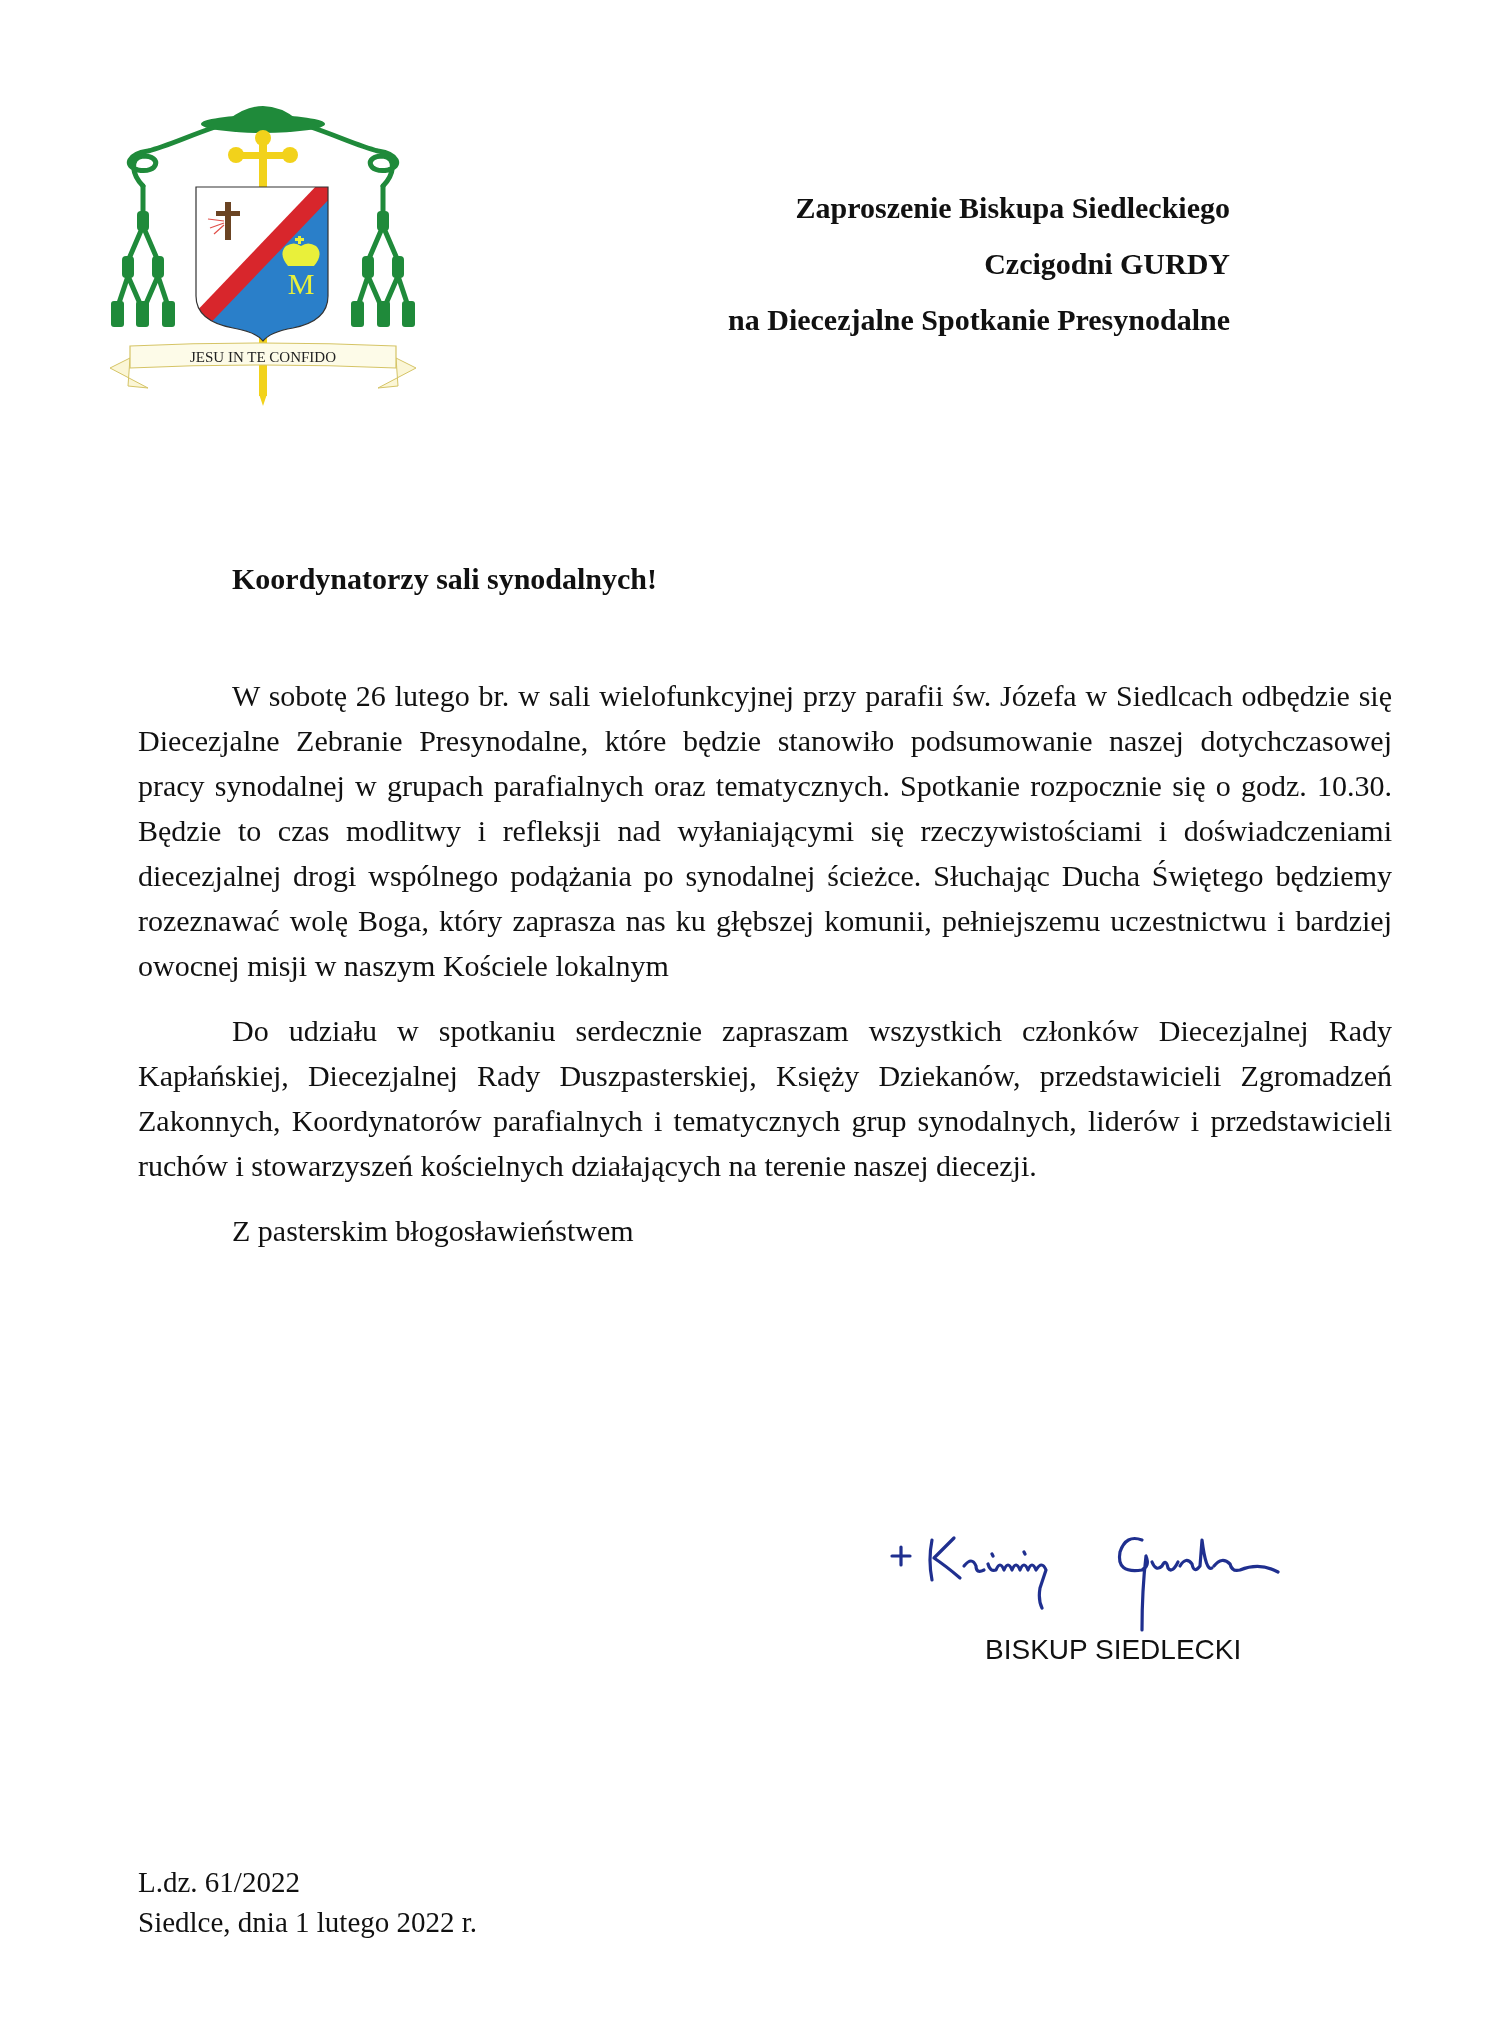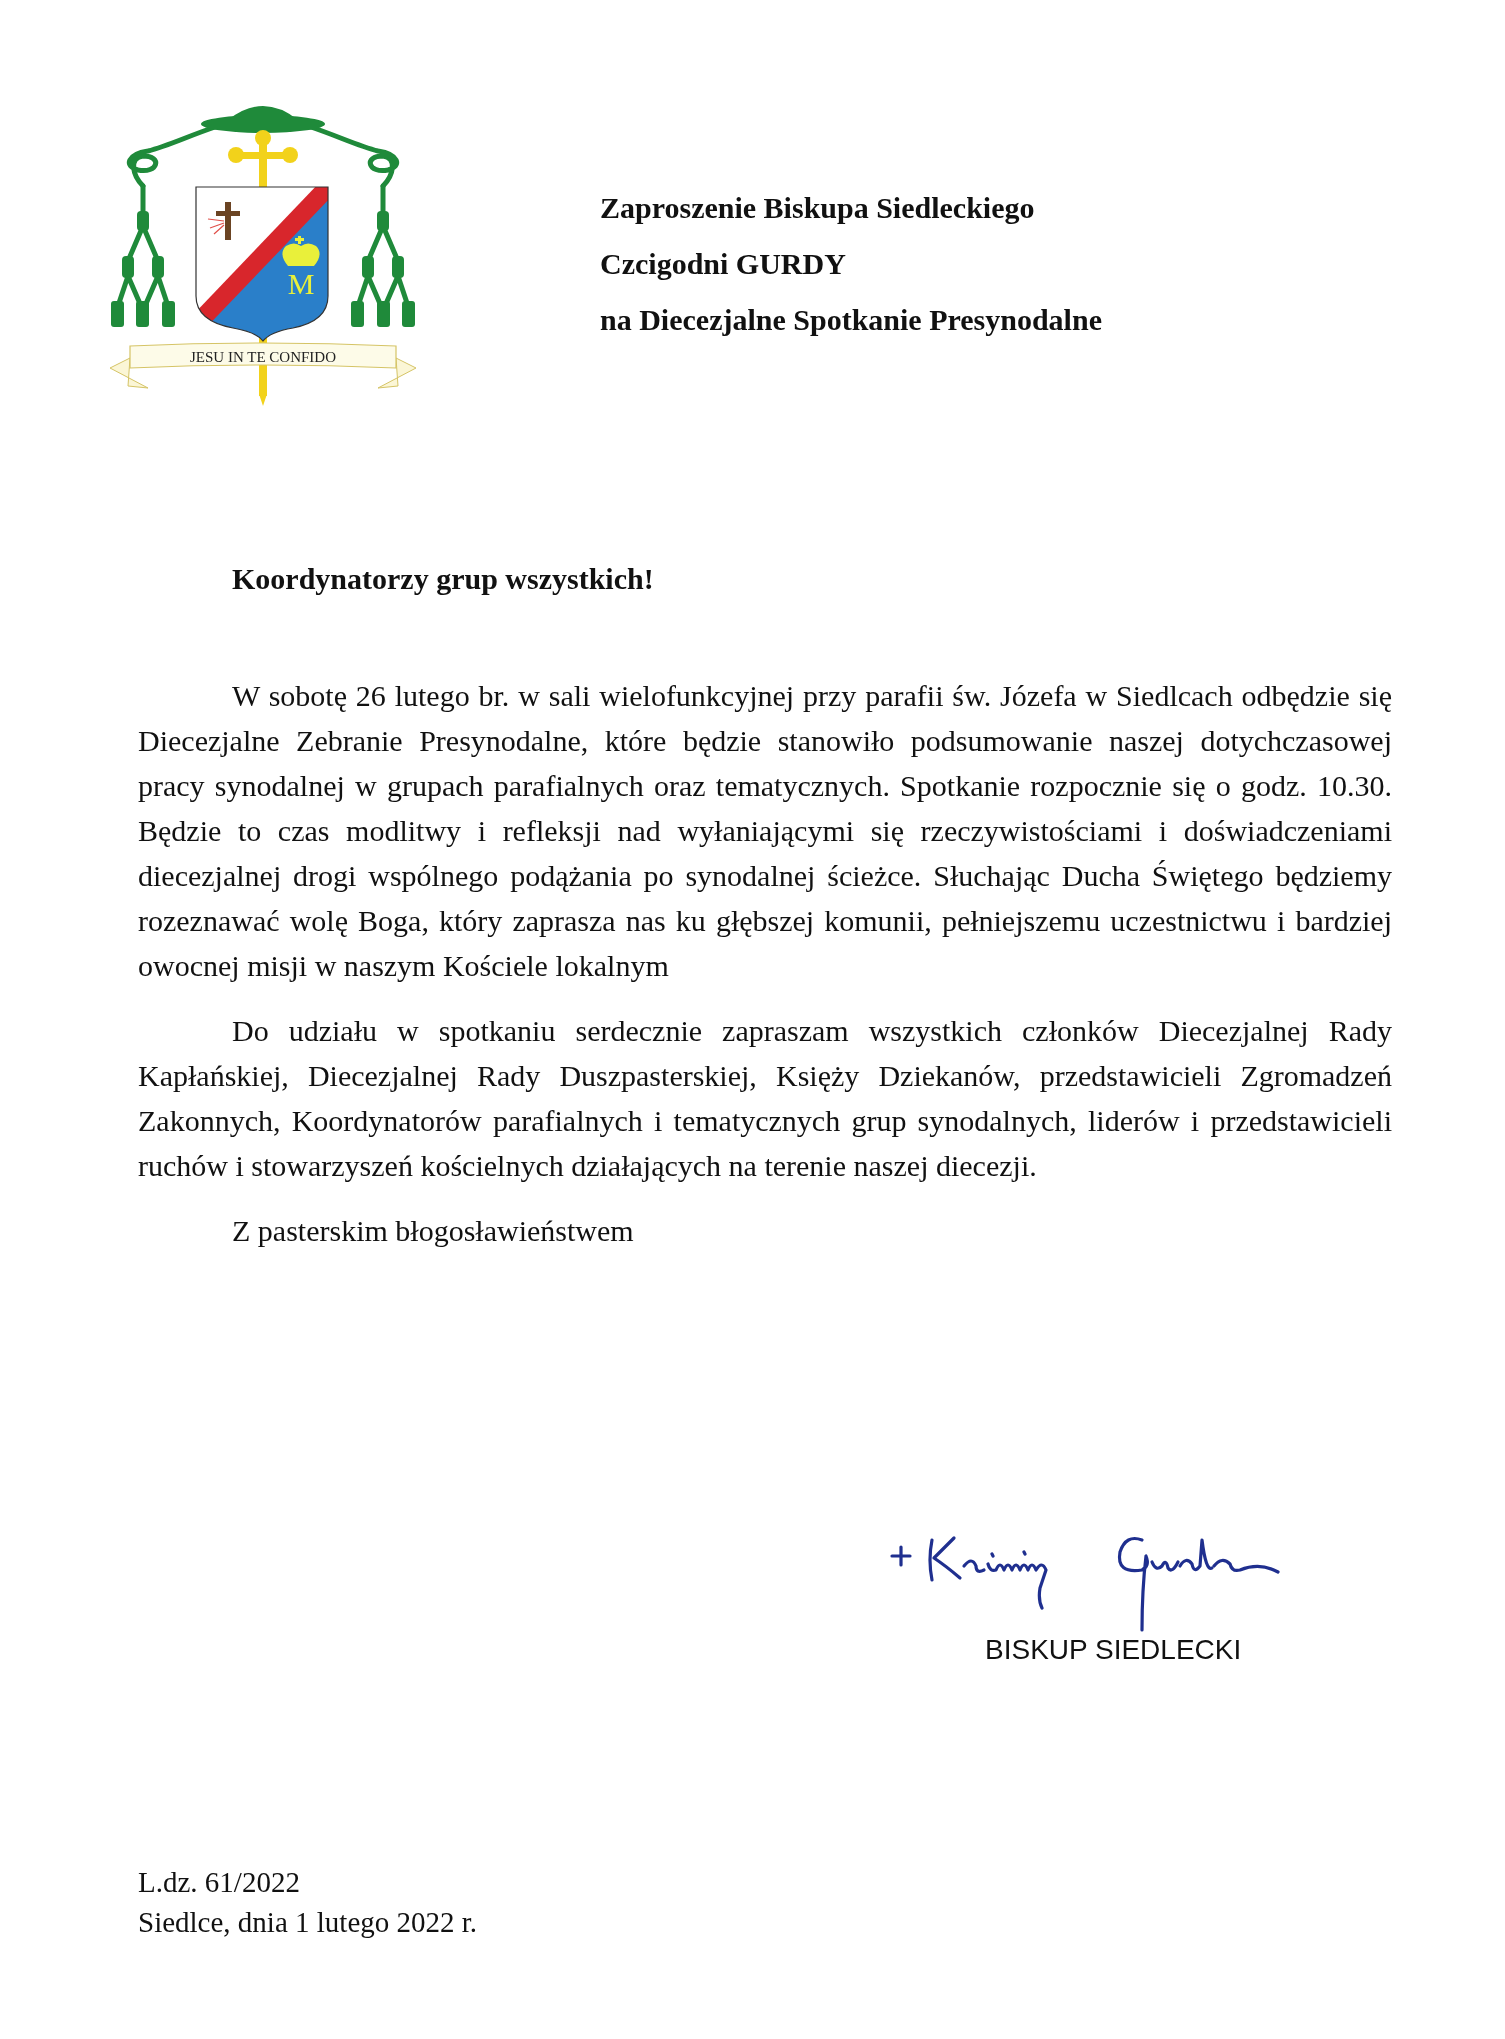--- a/index.html
+++ b/index.html
@@ -2,21 +2,21 @@
 <html><head>
 <meta charset="utf-8">
 <style>
   html, body { margin: 0; padding: 0; background: #ffffff; }
   body { width: 1505px; height: 2039px; position: relative; overflow: hidden;
          font-family: "DejaVu Serif", "Liberation Serif", serif; color: #111111; }
   .page { position: absolute; left: 0; top: 0; width: 1505px; height: 2039px; background: #fff; }
 
   .coat { position: absolute; left: 108px; top: 96px; width: 310px; height: 312px; }
 
-  .header { position: absolute; left: 600px; top: 180px; width: 630px; text-align: left;
+  .header { position: absolute; left: 600px; top: 180px; width: 630px; text-align: right;
             font-family: "Liberation Serif", serif; font-weight: bold; font-size: 30px; line-height: 56px; color: #111; }
   .header div { white-space: nowrap; }
 
   .salutation { position: absolute; left: 232px; top: 556px; font-family: "Liberation Serif", serif;
                 font-weight: bold; font-size: 30px; line-height: 45px; color: #111; }
   .salutation div { white-space: nowrap; }
 
   .body { position: absolute; left: 138px; top: 673px; width: 1262px;
           font-family: "Liberation Serif", serif; font-size: 30px; line-height: 45px; color: #111; }
   .body p { margin: 0 8px 20px 0; text-align: justify; text-indent: 94px; }
@@ -109,21 +109,21 @@
     <text x="155" y="266" text-anchor="middle" font-family="Liberation Serif, serif" font-size="15" fill="#222">JESU IN TE CONFIDO</text>
   </svg>
 
   <div class="header">
     <div>Zaproszenie Biskupa Siedleckiego</div>
     <div>Czcigodni GURDY</div>
     <div>na Diecezjalne Spotkanie Presynodalne</div>
   </div>
 
   <div class="salutation">
-    <div>Koordynatorzy grup wszystkich!</div>
+    <div>Koordynatorzy sali synodalnych!</div>
   </div>
 
   <div class="body">
     <p>W sobotę 26 lutego br. w sali wielofunkcyjnej przy parafii św. Józefa w Siedlcach odbędzie się Diecezjalne Zebranie Presynodalne, które będzie stanowiło podsumowanie naszej dotychczasowej pracy synodalnej w grupach parafialnych oraz tematycznych. Spotkanie rozpocznie się o godz. 10.30. Będzie to czas modlitwy i refleksji nad wyłaniającymi się rzeczywistościami i doświadczeniami diecezjalnej drogi wspólnego podążania po synodalnej ścieżce. Słuchając Ducha Świętego będziemy rozeznawać wolę Boga, który zaprasza nas ku głębszej komunii, pełniejszemu uczestnictwu i bardziej owocnej misji w naszym Kościele lokalnym</p>
     <p>Do udziału w spotkaniu serdecznie zapraszam wszystkich członków Diecezjalnej Rady Kapłańskiej, Diecezjalnej Rady Duszpasterskiej, Księży Dziekanów, przedstawicieli Zgromadzeń Zakonnych, Koordynatorów parafialnych i tematycznych grup synodalnych, liderów i przedstawicieli ruchów i stowarzyszeń kościelnych działających na terenie naszej diecezji.</p>
     <p class="closing">Z pasterskim błogosławieństwem</p>
   </div>
 
   <svg class="signature" viewBox="0 0 440 140" xmlns="http://www.w3.org/2000/svg">
     <g fill="none" stroke="#1f2f8f" stroke-width="3.2" stroke-linecap="round" stroke-linejoin="round">

